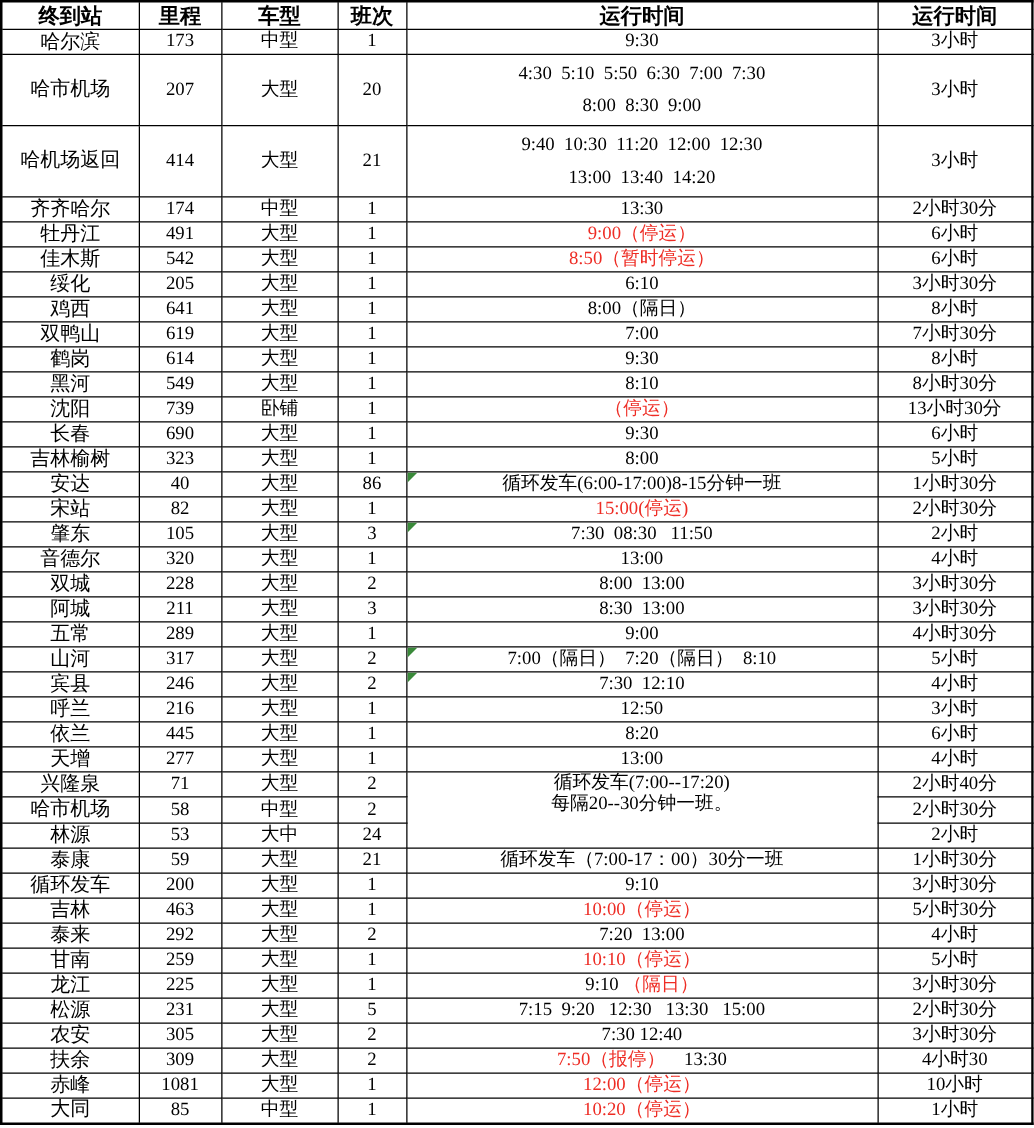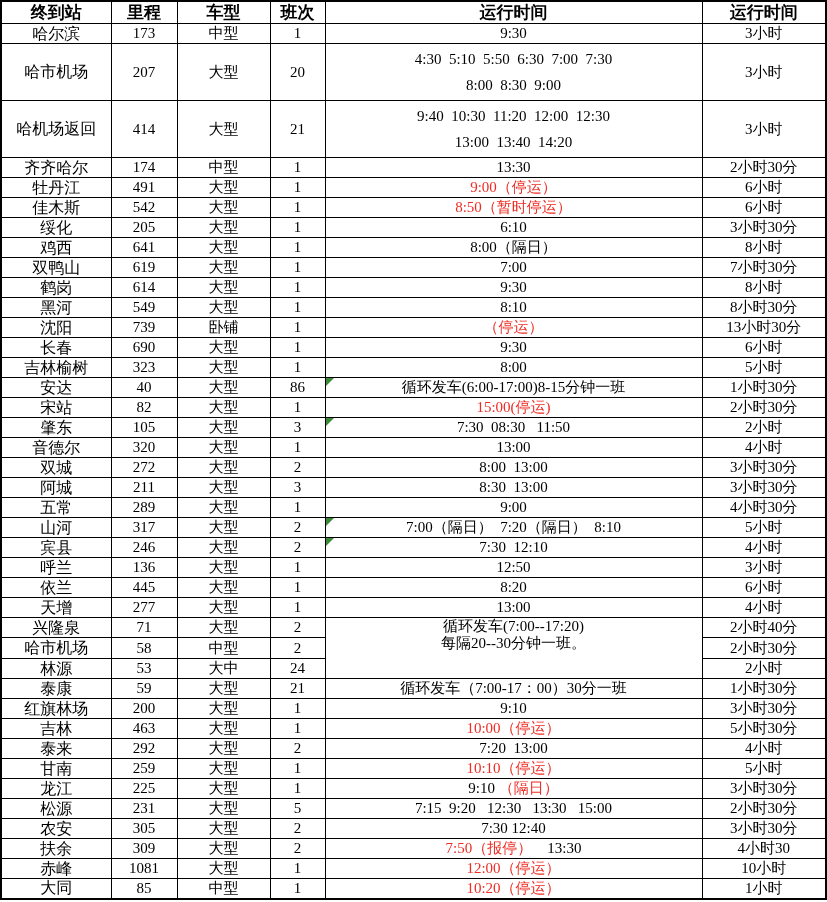--- a/index.html
+++ b/index.html
@@ -182,21 +182,21 @@
         <tr class="normal">
           <td class="station">音德尔</td>
           <td>320</td>
           <td>大型</td>
           <td>1</td>
           <td class="dep"><div class="dep-lines"><div class="dep-line"><span>13:00</span></div></div></td>
           <td>4小时</td>
         </tr>
         <tr class="normal">
           <td class="station">双城</td>
-          <td>272</td>
+          <td>228</td>
           <td>大型</td>
           <td>2</td>
           <td class="dep"><div class="dep-lines"><div class="dep-line"><span>8:00  13:00</span></div></div></td>
           <td>3小时30分</td>
         </tr>
         <tr class="normal">
           <td class="station">阿城</td>
           <td>211</td>
           <td>大型</td>
           <td>3</td>
@@ -222,21 +222,21 @@
         <tr class="normal">
           <td class="station">宾县</td>
           <td>246</td>
           <td>大型</td>
           <td>2</td>
           <td class="dep"><span class="marker"></span><div class="dep-lines"><div class="dep-line"><span>7:30  12:10</span></div></div></td>
           <td>4小时</td>
         </tr>
         <tr class="normal">
           <td class="station">呼兰</td>
-          <td>136</td>
+          <td>216</td>
           <td>大型</td>
           <td>1</td>
           <td class="dep"><div class="dep-lines"><div class="dep-line"><span>12:50</span></div></div></td>
           <td>3小时</td>
         </tr>
         <tr class="normal">
           <td class="station">依兰</td>
           <td>445</td>
           <td>大型</td>
           <td>1</td>
@@ -275,21 +275,21 @@
         </tr>
         <tr class="normal">
           <td class="station">泰康</td>
           <td>59</td>
           <td>大型</td>
           <td>21</td>
           <td class="dep"><div class="dep-lines"><div class="dep-line"><span>循环发车（7:00-17：00）30分一班</span></div></div></td>
           <td>1小时30分</td>
         </tr>
         <tr class="normal">
-          <td class="station">红旗林场</td>
+          <td class="station">循环发车</td>
           <td>200</td>
           <td>大型</td>
           <td>1</td>
           <td class="dep"><div class="dep-lines"><div class="dep-line"><span>9:10</span></div></div></td>
           <td>3小时30分</td>
         </tr>
         <tr class="normal">
           <td class="station">吉林</td>
           <td>463</td>
           <td>大型</td>

